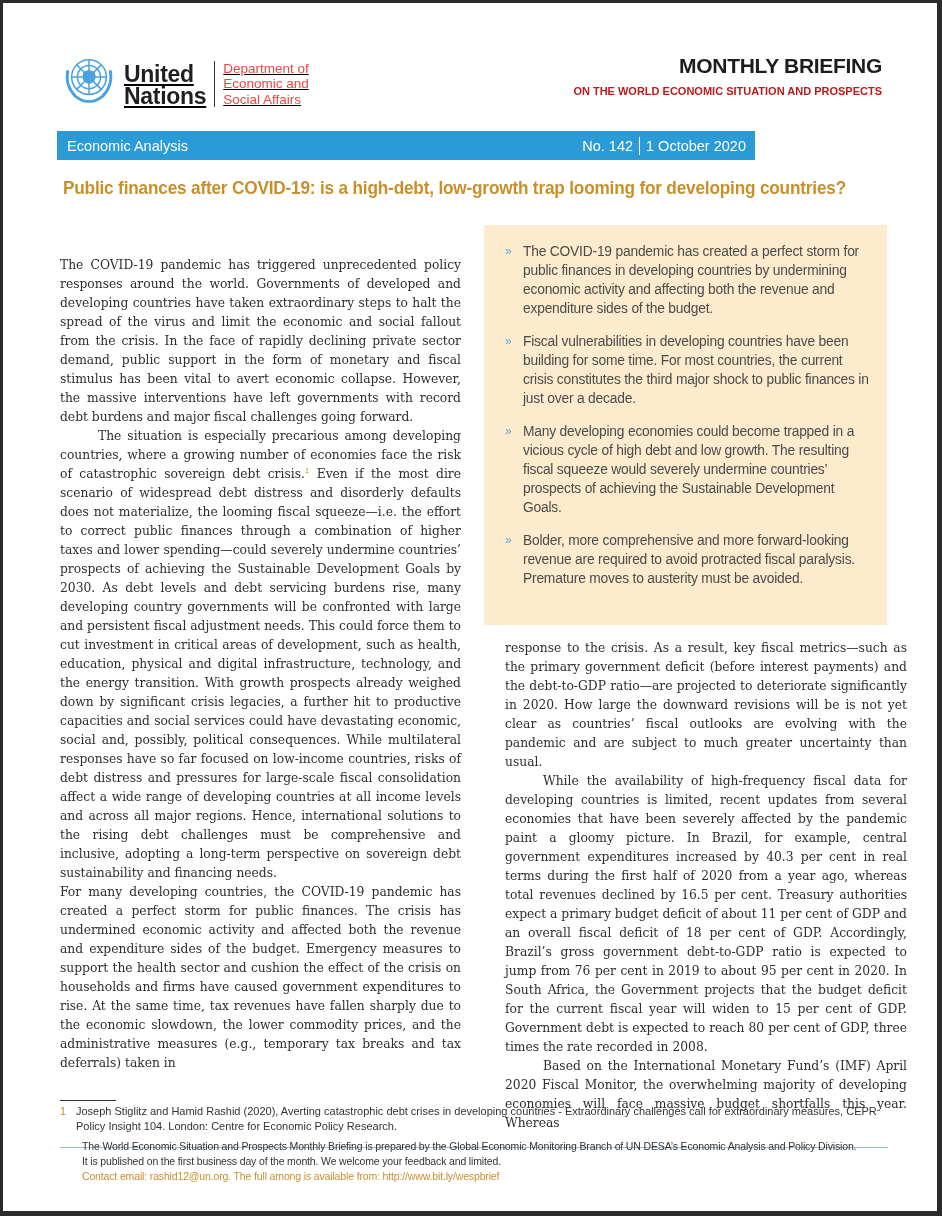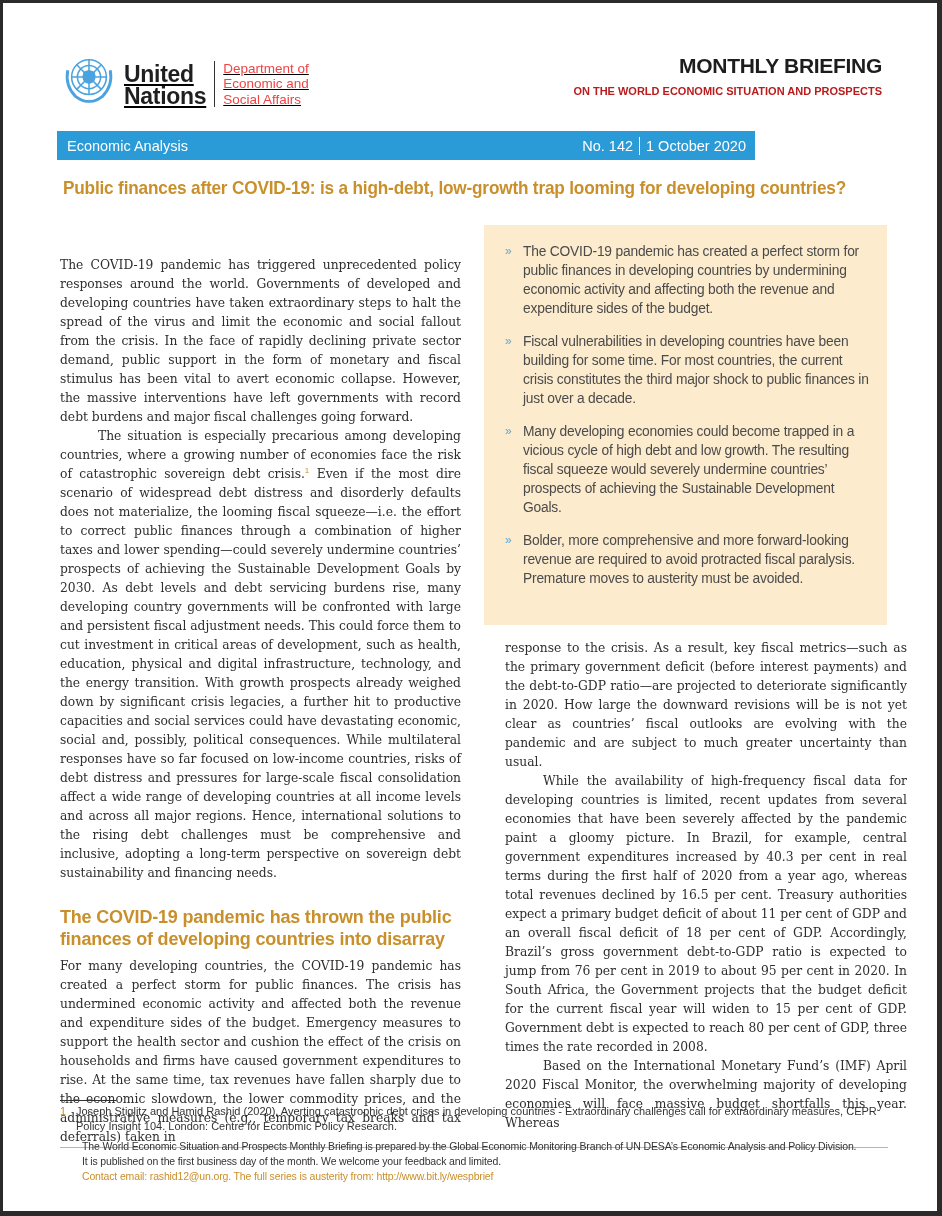--- a/index.html
+++ b/index.html
@@ -128,21 +128,20 @@
       <span class="band-sep"></span>
       <span>1 October 2020</span>
     </span>
   </div>
 
   <div class="title">Public finances after COVID-19: is a high-debt, low-growth trap looming for developing countries?</div>
 
   <div class="col left-col">
     <p>The COVID-19 pandemic has triggered unprecedented policy responses around the world. Governments of developed and devel­oping countries have taken extraordinary steps to halt the spread of the virus and limit the economic and social fallout from the crisis. In the face of rapidly declining private sector demand, public support in the form of monetary and fiscal stimulus has been vital to avert economic collapse. However, the massive interventions have left governments with record debt burdens and major fiscal challenges going forward.</p>
     <p class="indent"><span>The situation is especially precarious among developing countries, where a growing number of economies face the risk of catastrophic sovereign debt crisis.</span><span class="sup">1</span> <span>Even if the most dire scenario of widespread debt distress and disorderly defaults does not materialize, the looming fiscal squeeze—i.e. the effort to correct public finances through a combination of higher taxes and lower spending—could severely undermine countries’ prospects of achieving the Sustainable Development Goals by 2030. As debt levels and debt servicing burdens rise, many developing country governments will be confronted with large and persistent fiscal adjustment needs. This could force them to cut investment in critical areas of development, such as health, education, physical and digital infrastructure, technology, and the energy transition. With growth prospects already weighed down by significant crisis legacies, a further hit to productive capacities and social services could have devastating economic, social and, possibly, political consequences. While multilateral responses have so far focused on low-income countries, risks of debt distress and pressures for large-scale fiscal consolidation affect a wide range of developing countries at all income levels and across all major regions. Hence, international solutions to the rising debt challenges must be comprehensive and inclusive, adopting a long-term perspective on sovereign debt sustainability and financing needs.</span></p>
-    <div class="h2">The COVID-19 pandemic has thrown the public finances of developing countries into disarray</div>
     <p>For many developing countries, the COVID-19 pandemic has created a perfect storm for public finances. The crisis has under­mined economic activity and affected both the revenue and expenditure sides of the budget. Emergency measures to support the health sector and cushion the effect of the crisis on households and firms have caused government expenditures to rise. At the same time, tax revenues have fallen sharply due to the economic slowdown, the lower commodity prices, and the administrative measures (e.g., temporary tax breaks and tax deferrals) taken in</p>
   </div>
 
   <div class="key-box">
     <div class="key-item">
       <span class="key-bullet">»</span>
       <span class="key-text">The COVID-19 pandemic has created a perfect storm for public finances in developing countries by undermining economic activity and affecting both the revenue and expenditure sides of the budget.</span>
     </div>
     <div class="key-item">
       <span class="key-bullet">»</span>
@@ -167,15 +166,15 @@
   <div class="fn-rule"></div>
   <div class="footnote">
     <span class="fn-num">1</span>
     <span>Joseph Stiglitz and Hamid Rashid (2020), Averting catastrophic debt crises in developing countries - Extraordinary challenges call for extraordinary measures, CEPR Policy Insight 104. London: Centre for Economic Policy Research.</span>
   </div>
 
   <div class="foot-rule"></div>
   <div class="footer">
     <div>The World Economic Situation and Prospects Monthly Briefing is prepared by the Global Economic Monitoring Branch of UN DESA’s Economic Analysis and Policy Division.</div>
     <div>It is published on the first business day of the month. We welcome your feedback and limited.</div>
-    <div class="contact"><span>Contact email: </span><span>rashid12@un.org</span><span>. The full series is austerity from: </span><span>http://www.bit.ly/wespbrief</span></div>
+    <div class="contact"><span>Contact email: </span><span>rashid12@un.org</span><span>. The full among is available from: </span><span>http://www.bit.ly/wespbrief</span></div>
   </div>
 </div>
 
 </body></html>

